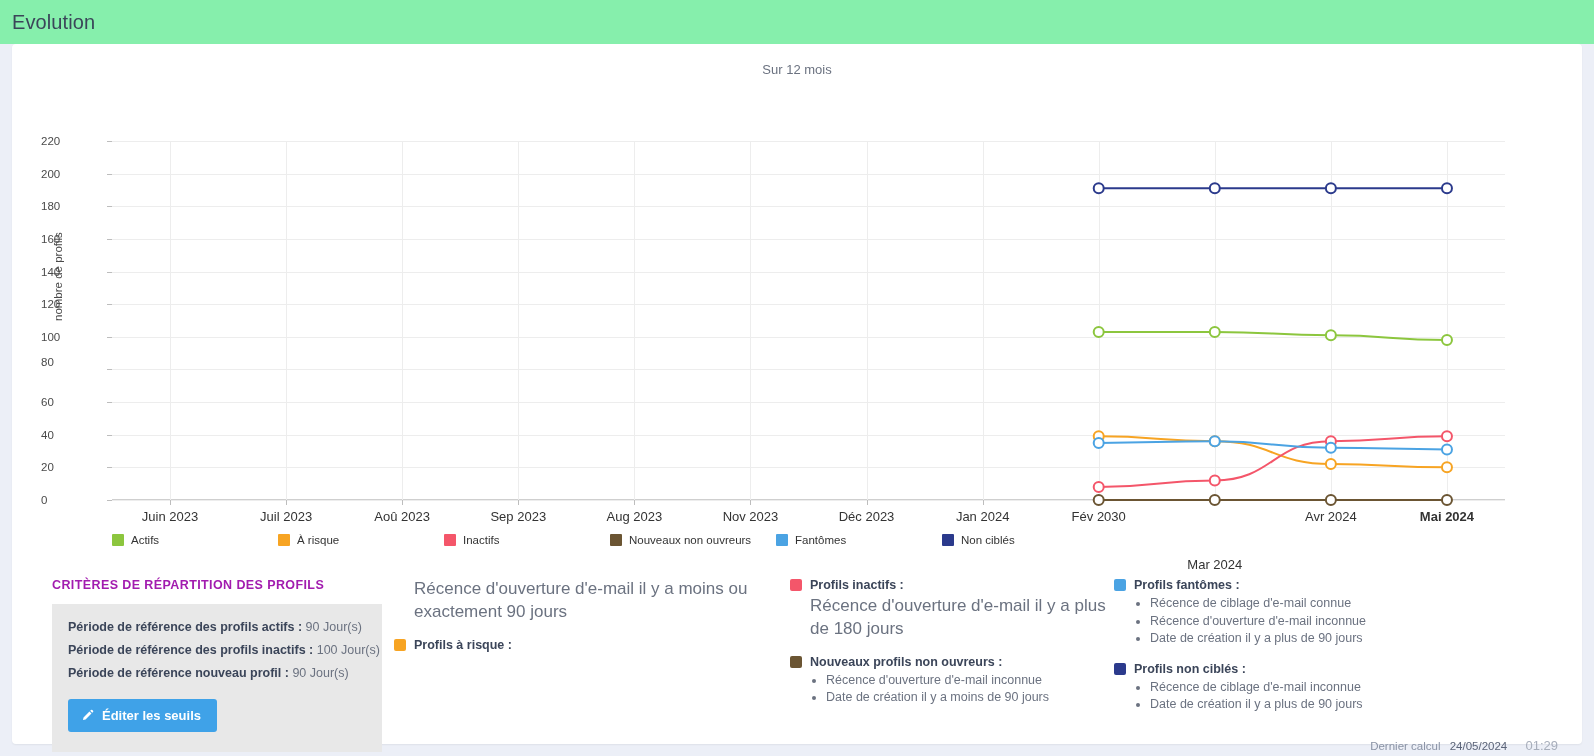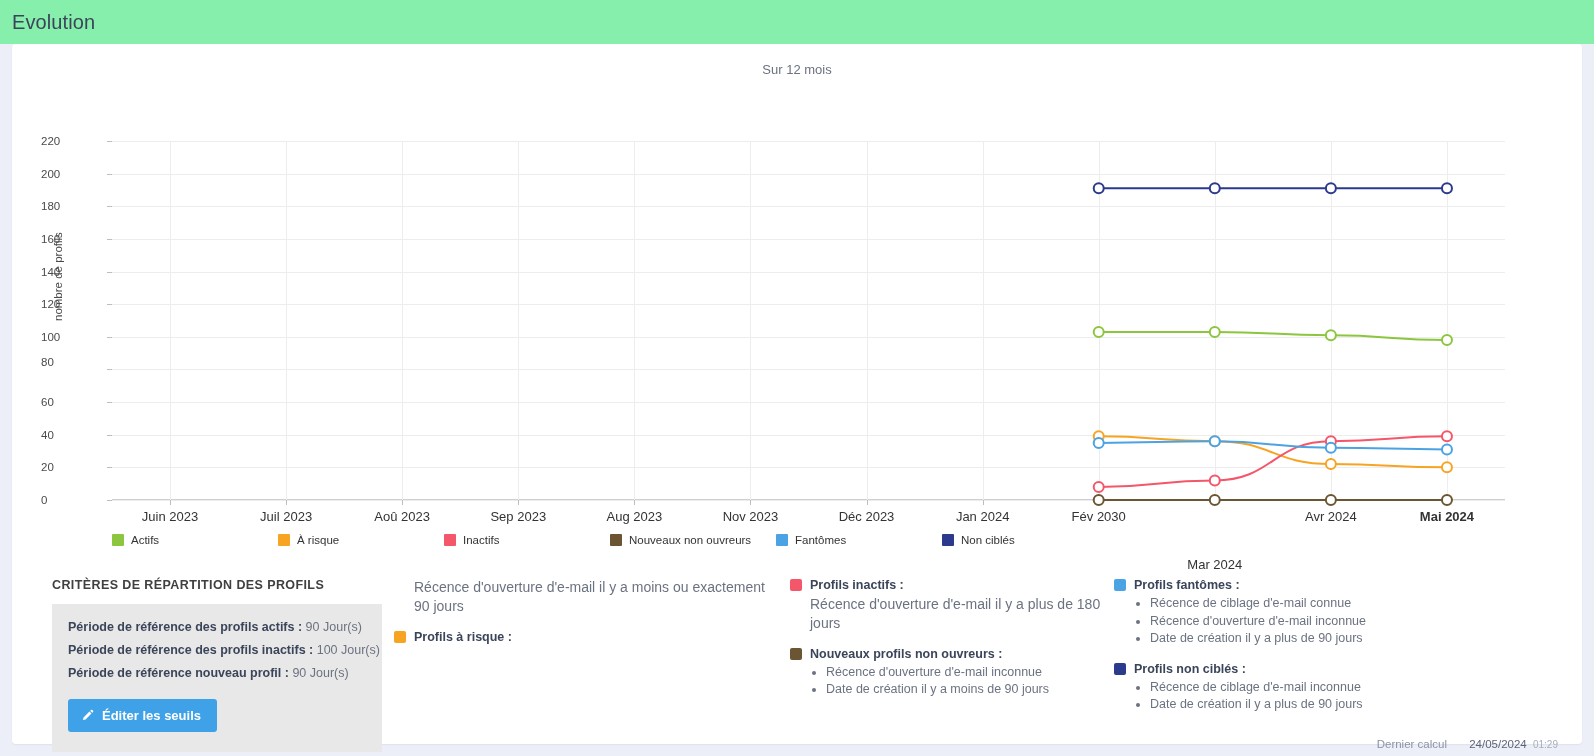--- a/index.html
+++ b/index.html
@@ -108,21 +108,21 @@
   
   #bottom {
     position: absolute;
     left: 0; top: 526px;
     width: 1570px;
   }
   #criteria-col {
     position: absolute; left: 40px; top: 8px; width: 330px;
   }
   #criteria-heading {
-    font-size: 12.5px; font-weight: bold; color: #404040;
+    font-size: 12.5px; font-weight: bold; color: #a21caf;
     letter-spacing: .4px; margin-bottom: 12px;
   }
   #criteria-box {
     background: #e8e8e8;
     padding: 16px 16px 20px 16px;
     width: 330px;
   }
   .criteria-row {
     font-size: 12.5px; color: #6b7280; margin-bottom: 9px;
     white-space: nowrap;
@@ -146,36 +146,36 @@
   .desc-title {
     display: flex; align-items: center;
     font-size: 12.5px; font-weight: bold; color: #3b4559;
     margin-bottom: 3px;
   }
   .desc-sw {
     width: 12px; height: 12px; border-radius: 2px;
     margin-right: 8px; flex: 0 0 auto;
   }
   .desc-text {
-    font-size: 14px; color: #6b7280;
+    font-size: 17px; color: #6b7280;
     padding-left: 20px; line-height: 1.35;
   }
   .desc-list { padding-left: 36px; margin: 0; }
   .desc-list li {
     font-size: 12.5px; color: #6b7280;
     line-height: 1.4; list-style: disc;
   }
   #footer-calc {
     position: absolute; right: 24px; top: 168px;
     font-size: 11.5px; color: #8a93a5;
     white-space: nowrap;
   }
   #footer-calc .lbl { color: #8a93a5; }
-  #footer-calc .date { color: #5b6478; margin-left: 19px; }
-  #footer-calc .time { color: #a7aebb; font-size: 10px; margin-left: 3px; text-align: right; }
+  #footer-calc .date { color: #5b6478; margin-left: 6px; }
+  #footer-calc .time { color: #a7aebb; font-size: 13px; margin-left: 15px; text-align: right; }
 </style>
 </head>
 <body>
 
 <div id="page-header">
   <span class="title">Evolution</span>
 </div>
 
 <div id="card">
 

